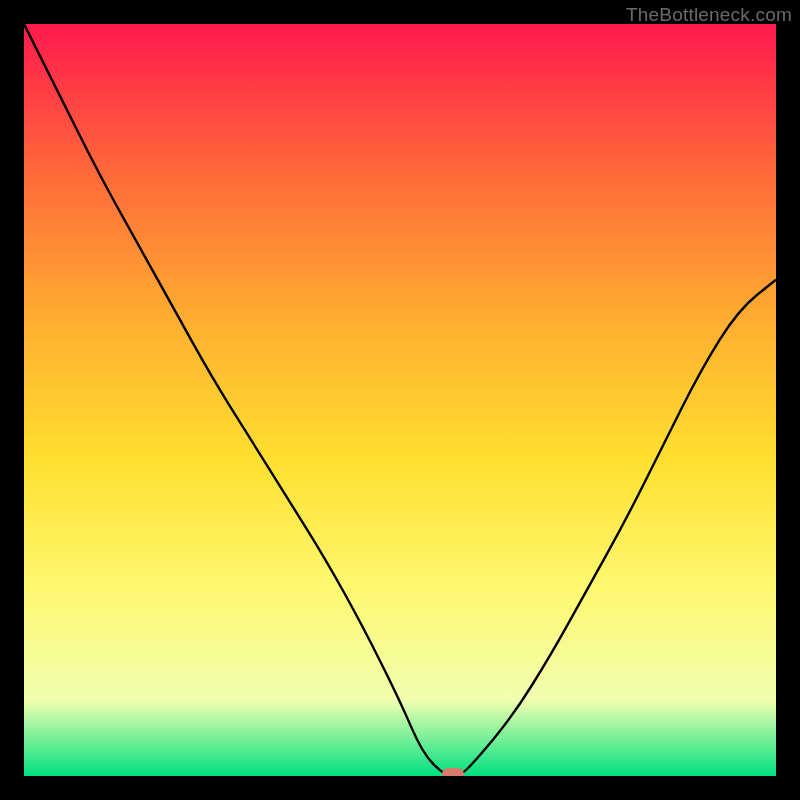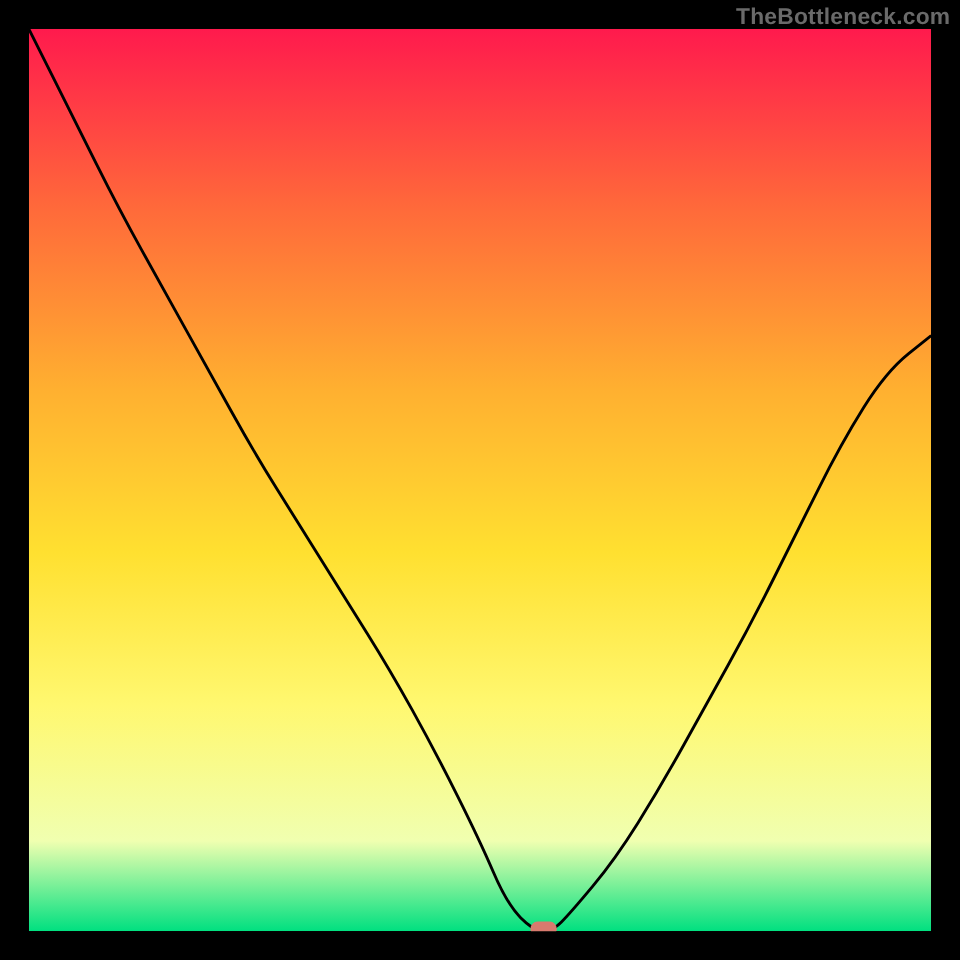--- a/index.html
+++ b/index.html
@@ -40,21 +40,21 @@
     height: 12px;
     background: #d87a6e;
     border-radius: 6px;
   }
   .watermark {
     position: absolute;
     top: 4px;
     right: 8px;
     color: #6a6a6a;
     font-size: 19px;
-    font-weight: 700;
+    font-weight: 400;
     letter-spacing: 0.2px;
     margin-left: 12px;
   }
 </style>
 </head>
 <body>
 
 <div class="chart-container">
   <svg class="gradient-bg" viewBox="0 0 752 752" preserveAspectRatio="none">
     <defs>

